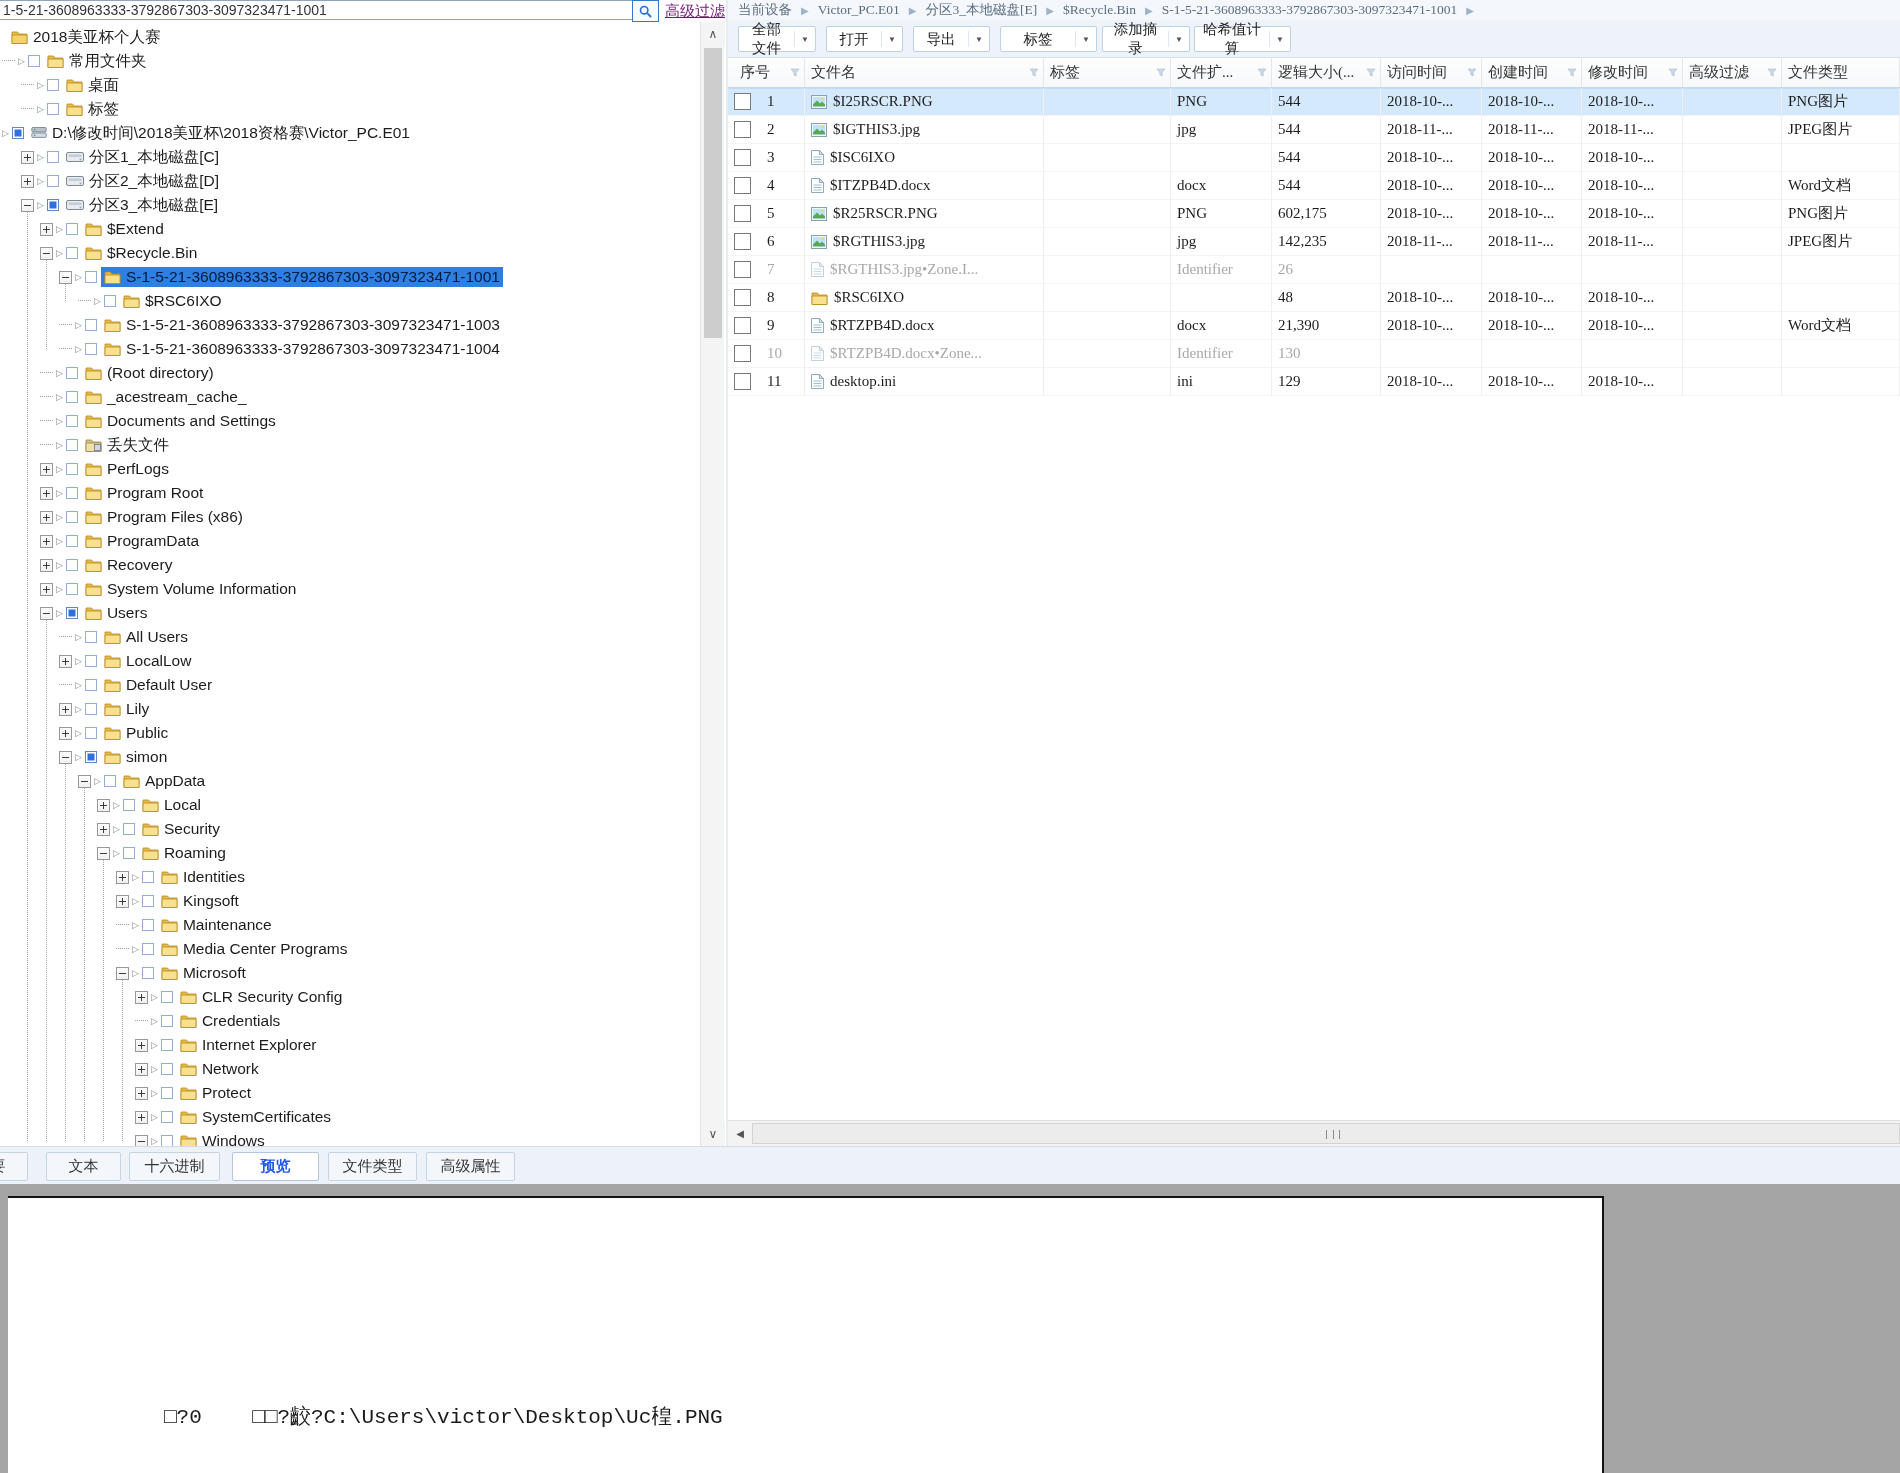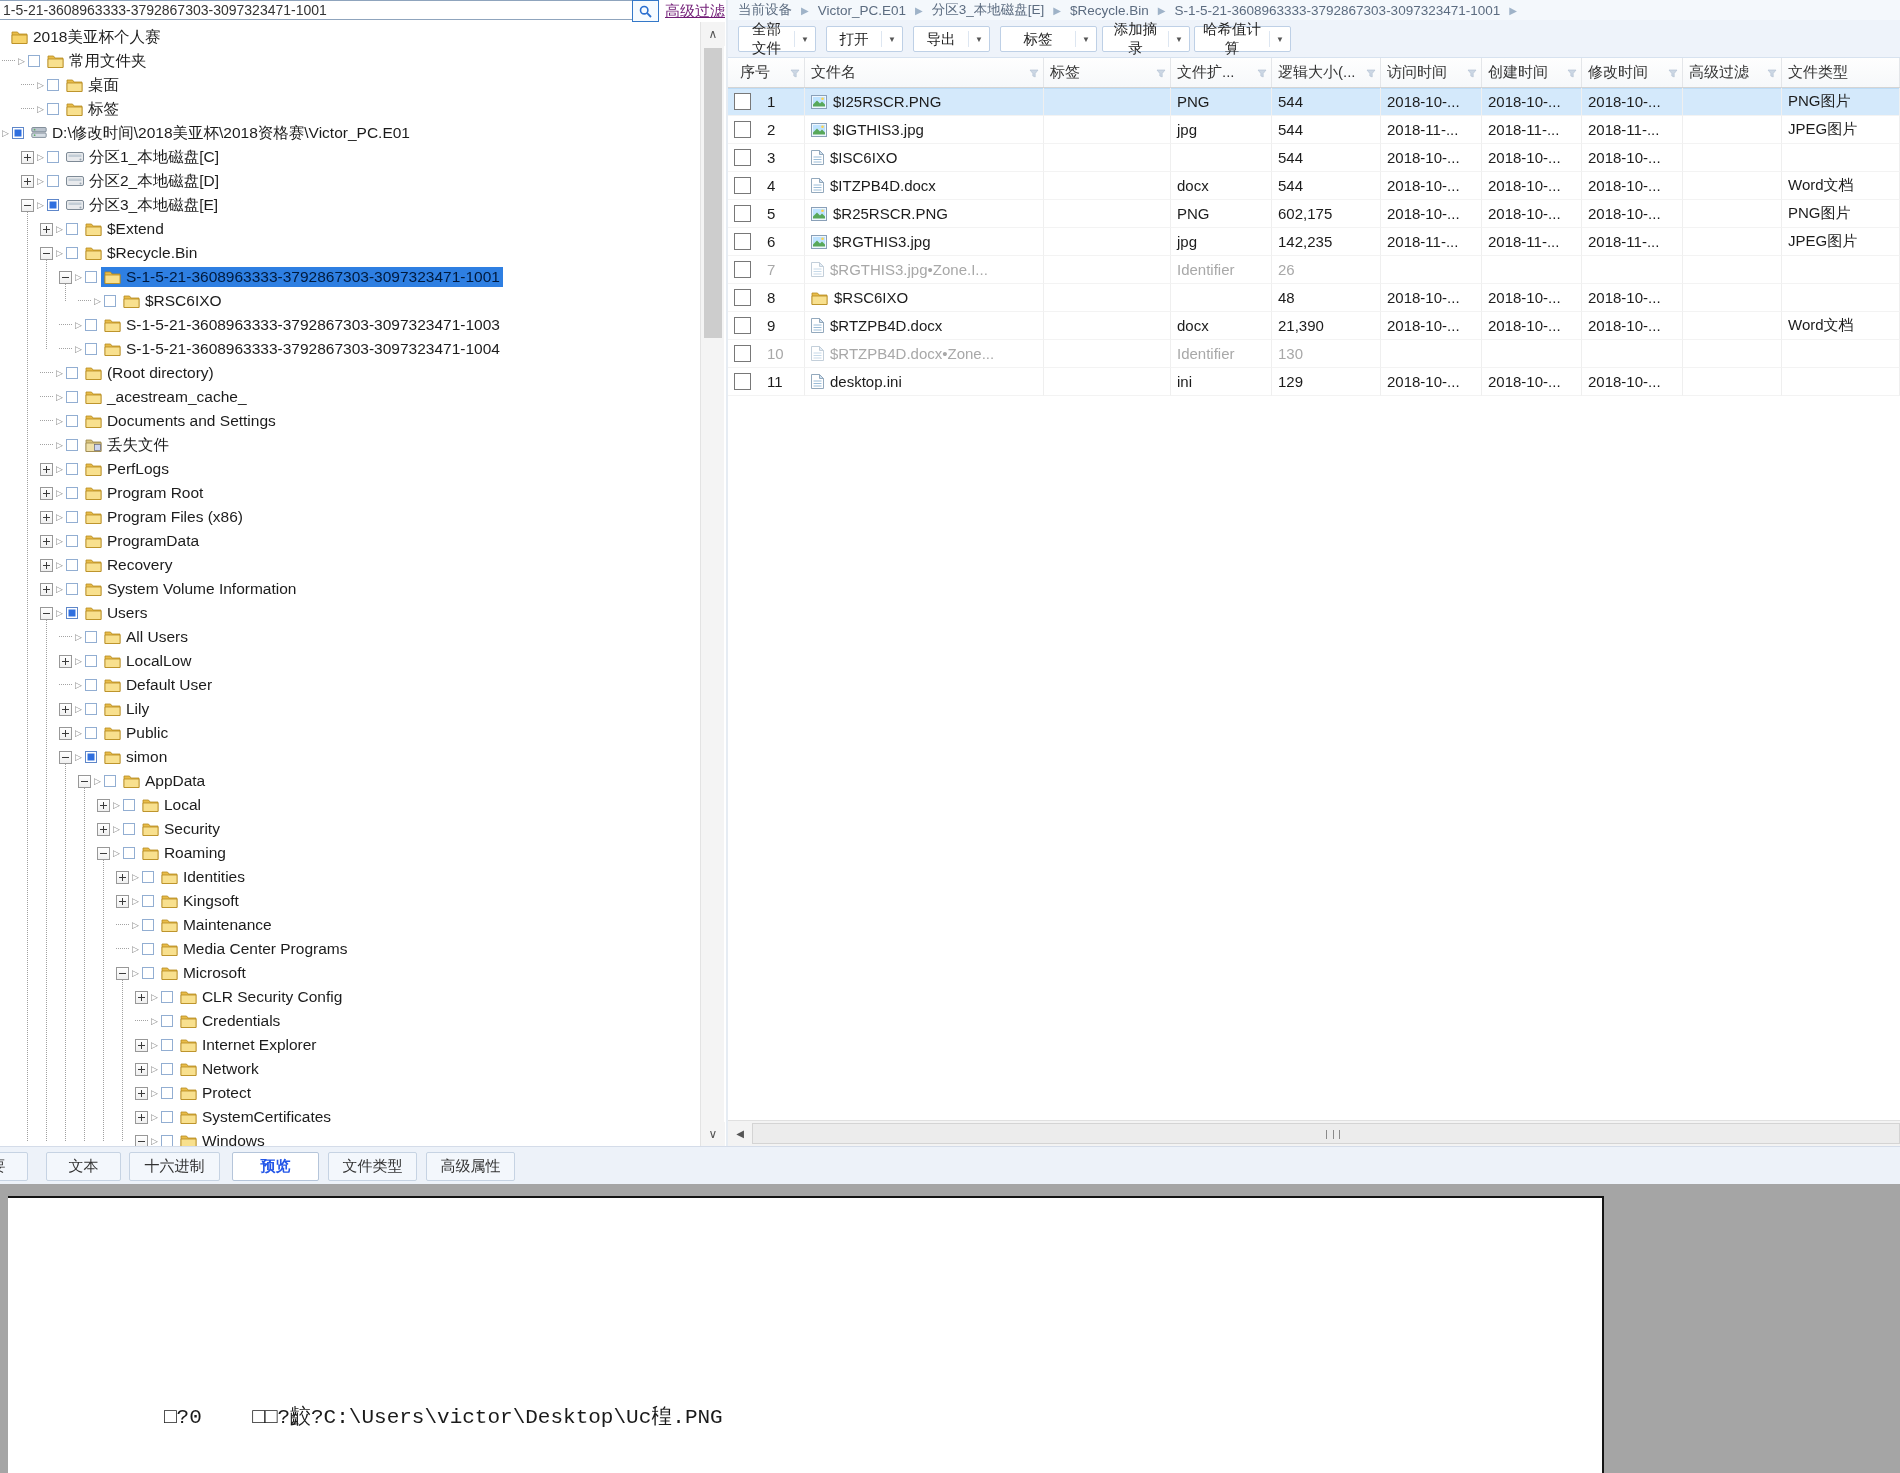--- a/index.html
+++ b/index.html
@@ -33,21 +33,21 @@
 
   
   #tree-scroll{left:700px;top:22px;width:24px;height:1124px;background:#f4f4f4;border-left:1px solid #e3e3e3;box-sizing:border-box;}
   .sbtn{position:absolute;left:0;width:24px;height:24px;display:flex;align-items:center;justify-content:center;
         color:#555;font-size:12px;background:#f4f4f4;cursor:pointer;}
   #tree-thumb{position:absolute;left:3px;top:26px;width:18px;height:290px;background:#cdcdcd;}
 
   #panel-divider{left:726px;top:0;width:2px;height:1146px;background:#e6ecf3;}
 
   
-  #right-panel{left:728px;top:0;width:1172px;height:1146px;background:#fff;}
+  #right-panel{left:728px;top:0;width:1172px;height:1146px;background:#fff;font-family:Liberation Serif, serif;}
   #crumbs{position:absolute;left:0;top:0;width:100%;height:20px;background:#f4f8fc;display:flex;
           align-items:center;padding-left:10px;box-sizing:border-box;font-size:13.5px;color:#5c6c80;overflow:hidden;}
   .crumb{margin-right:9px;cursor:pointer;}
   .crumb-sep{margin-right:9px;font-size:10px;color:#9fb3c8;}
   #rtoolbar{position:absolute;left:0;top:20px;width:100%;height:38px;background:#eef3fa;border-bottom:1px solid #d7e2ef;box-sizing:border-box;}
   .tbtn{position:absolute;top:6px;height:26px;background:#fff;border:1px solid #bed0e6;border-radius:2px;
         display:flex;align-items:center;font-size:14.5px;color:#222;box-sizing:border-box;cursor:pointer;}
   .tbtn .lbl{flex:1;text-align:center;padding:0 7px;}
   .tbtn .sep{width:1px;height:16px;background:#dde6f1;}
   .tbtn .arr{font-size:8px;color:#555;padding:0 6px;}

